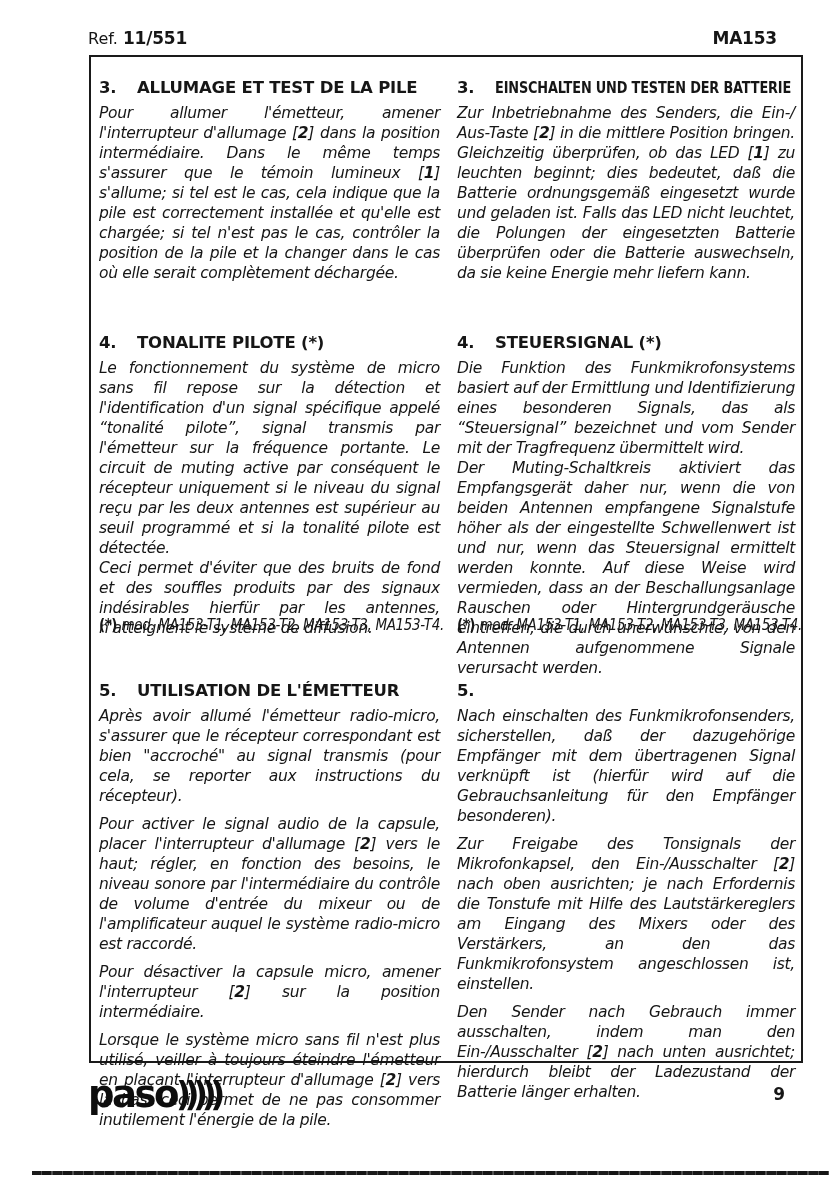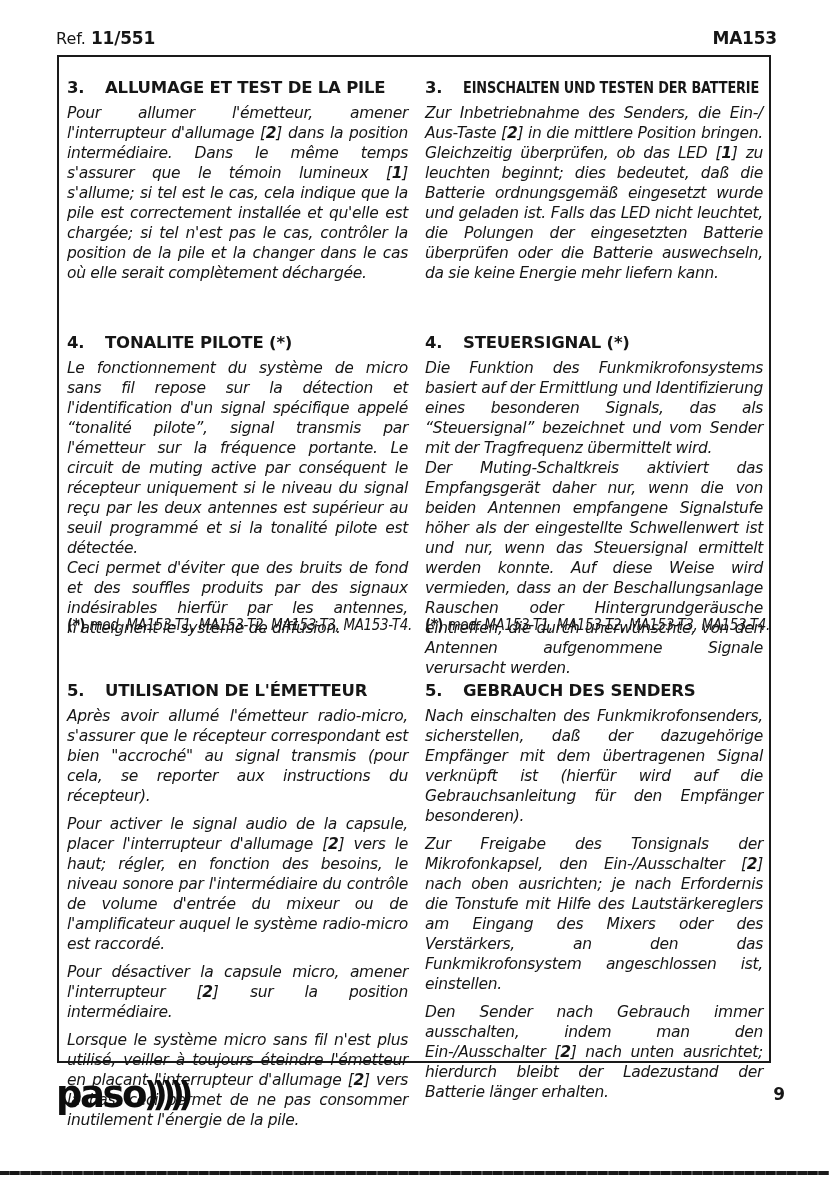--- a/index.html
+++ b/index.html
@@ -4,21 +4,21 @@
 <style>
   html, body { margin: 0; padding: 0; }
   body {
     width: 829px; height: 1180px;
     background: #ffffff;
     font-family: "DejaVu Sans", "Liberation Sans", sans-serif;
     color: #161616;
     position: relative;
     overflow: hidden;
   }
-  .page { position: absolute; inset: 0; }
+  .page { position: absolute; inset: 0; margin-left: 32px; }
 
   
   .header-row {
     position: absolute; left: 56px; right: 52px; top: 28px;
     display: flex; justify-content: space-between; align-items: baseline;
   }
   .ref-label { font-size: 16px; font-weight: normal; }
   .ref-num   { font-size: 17px; font-weight: bold; letter-spacing: -0.2px; }
   .header-right { font-size: 17px; font-weight: bold; letter-spacing: -0.2px; }
 
@@ -164,21 +164,20 @@
           </div>
       </section>
       <div class="fn-row">
         <div class="footnote">
           <span class="fn-marker">(*)</span><span class="fn-text">mod. MA153-T1, MA153-T2, MA153-T3, MA153-T4.</span>
         </div>
       </div>
       <section class="sec sec-5">
         <div class="sec-title">
           <span class="sec-num">5.</span>
-          <span class="sec-title-text">GEBRAUCH DES SENDERS</span>
         </div>
         <div class="sec-body gapped">
             <p>Nach einschalten des Funkmikrofonsenders, sicherstellen, daß der dazugehörige Empfänger mit dem übertragenen Signal verknüpft ist (hierfür wird auf die Gebrauchsanleitung für den Empfänger besonderen).</p>
             <p>Zur Freigabe des Tonsignals der Mikrofonkapsel, den Ein-/Ausschalter [<span class="b">2</span>] nach oben ausrichten; je nach Erfordernis die Tonstufe mit Hilfe des Lautstärkereglers am Eingang des Mixers oder des Verstärkers, an den das Funkmikrofonsystem angeschlossen ist, einstellen.</p>
             <p>Den Sender nach Gebrauch immer ausschalten, indem man den Ein-/Ausschalter [<span class="b">2</span>] nach unten ausrichtet; hierdurch bleibt der Ladezustand der Batterie länger erhalten.</p>
           </div>
       </section>
     </div>
 
   </div>

